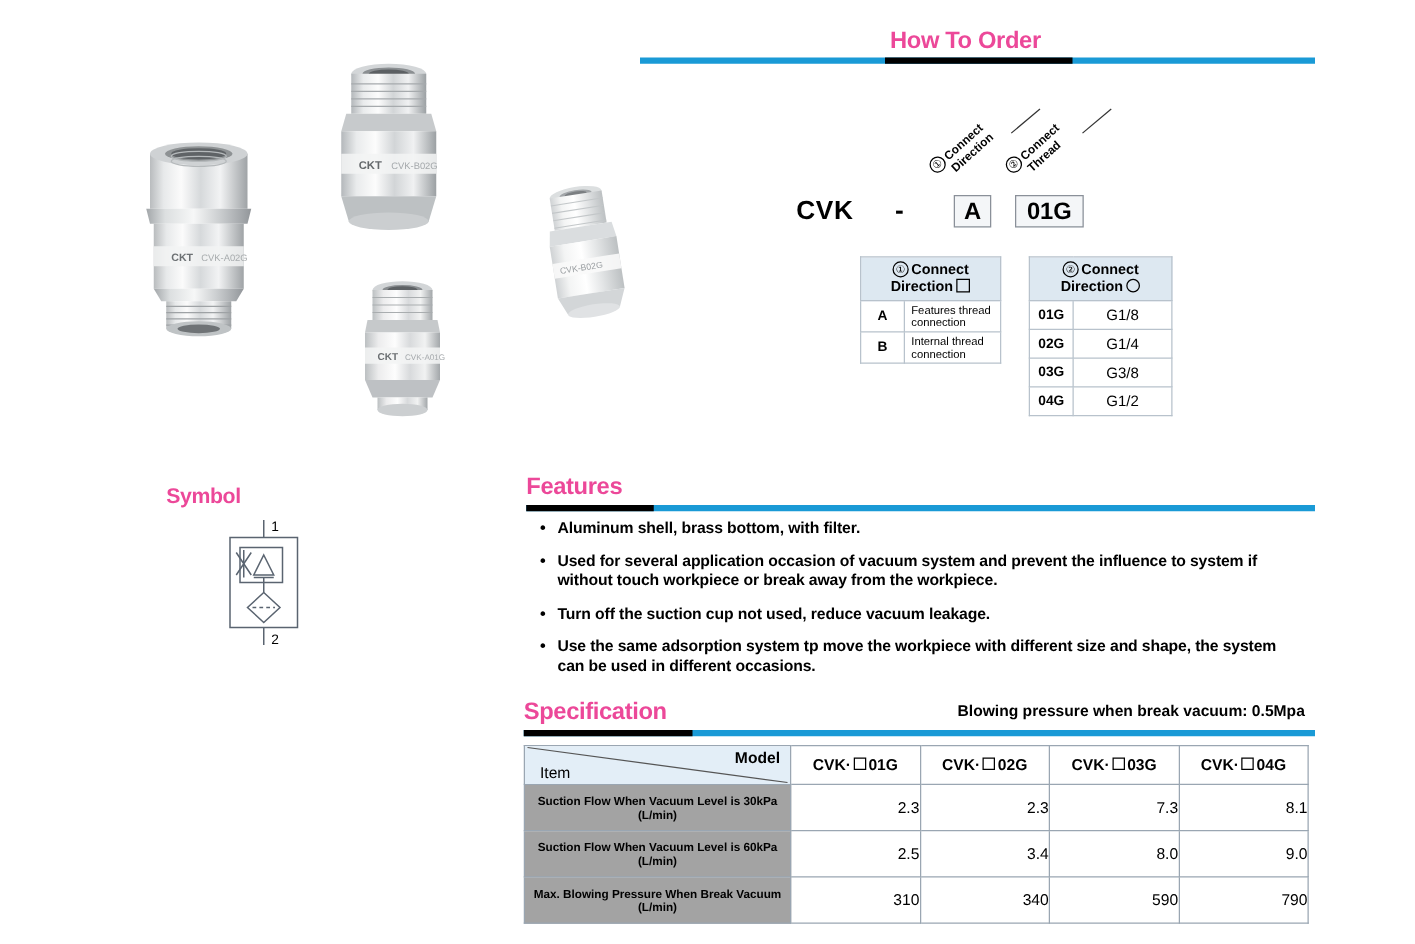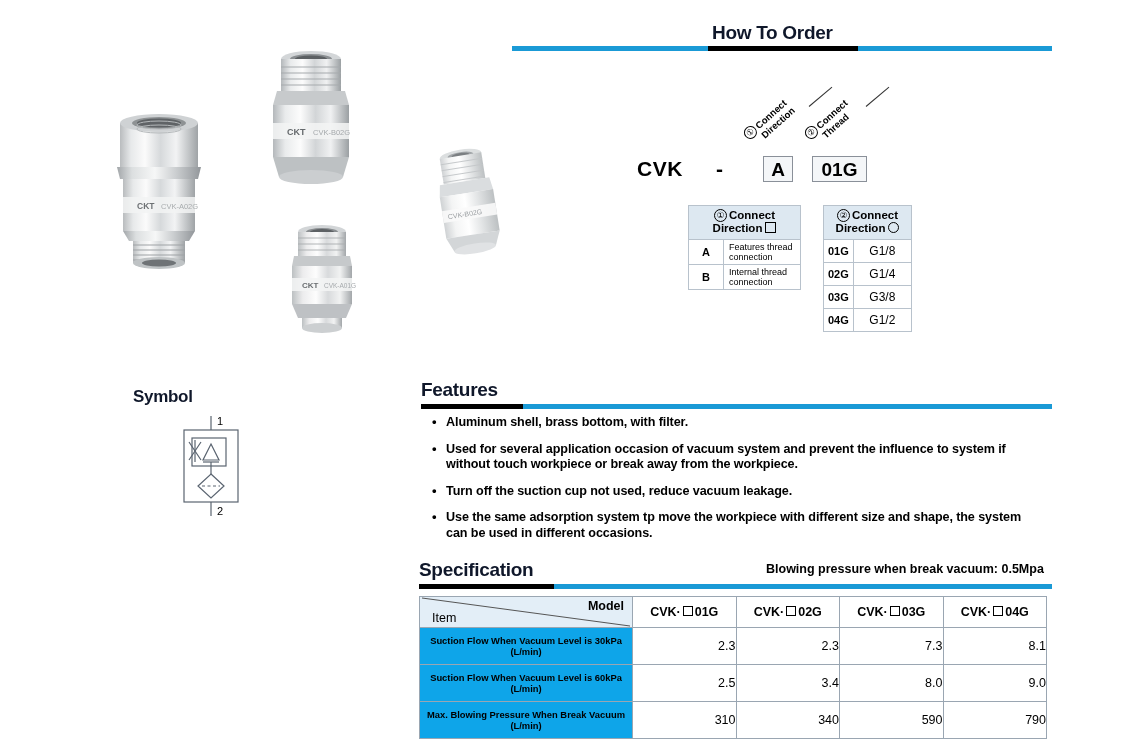--- a/index.html
+++ b/index.html
@@ -20,21 +20,21 @@
   }
 
   
   .abs { position: absolute; }
 
   
   .sec-title {
     font-weight: bold;
     font-size: 19px;
     letter-spacing: -0.3px;
-    color: #0f172a;
+    color: #ec4899;
     white-space: nowrap;
   }
   .rule {
     position: absolute;
     height: 5px;
     background: #1a9ad6;
   }
   .rule .blackseg {
     position: absolute;
     top: 0;
@@ -216,21 +216,21 @@
   }
   .sp-colhead {
     background: #ffffff;
     text-align: center;
     font-size: 12.5px;
     font-weight: bold;
     height: 30px;
     white-space: nowrap;
   }
   .sp-item {
-    background: #0ea5e9;
+    background: #a3a3a3;
     font-size: 9.4px;
     font-weight: bold;
     text-align: center;
     line-height: 11px;
     padding: 5px 4px !important;
   }
   .sp-val {
     text-align: right;
     font-size: 12.5px;
     height: 36px;
@@ -305,21 +305,21 @@
     <tr>
       <td class="opt-code">B</td>
       <td class="opt-desc">
         <span>Internal thread</span><br>
         <span>connection</span>
       </td>
     </tr>
   </tbody>
     </table>
 
-  <table class="opt-table abs" style="left:823px; top:205px; width:89px;">
+  <table class="opt-table abs" style="left:823px; top:205px; width:115px;">
     <tbody>
         <tr>
       <td class="opt-head" colspan="2">
         <span class="circnum">②</span><span>Connect</span><br>
         <span>Direction</span><span class="sym-ci"></span>
       </td>
     </tr>
     <tr>
       <td class="opt-code">01G</td>
       <td class="opt-thread">G1/8</td>

